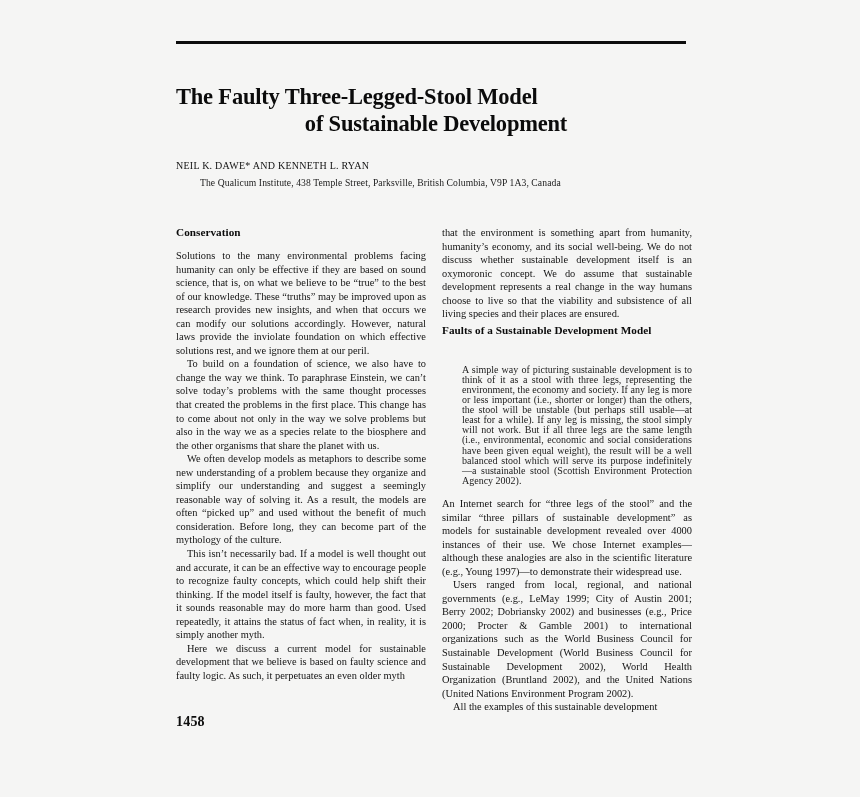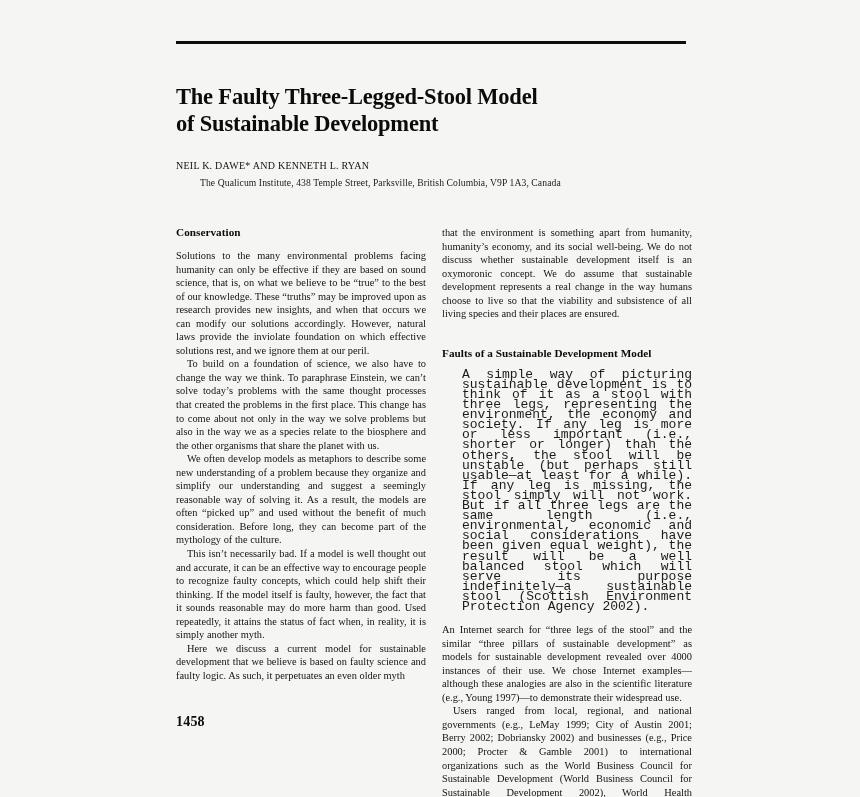--- a/index.html
+++ b/index.html
@@ -44,20 +44,21 @@
     font-family: "Liberation Serif", "DejaVu Serif", serif;
     font-weight: bold;
     font-size: 22.5px;
     line-height: 27px;
     letter-spacing: -0.2px;
     color: #0b0b0b;
     margin: 0;
   }
   .article-title .line2 {
     display: block;
+    text-align: center;
   }
 
   .authors {
     margin-top: 23px;
     font-size: 10px;
     letter-spacing: 0.25px;
     color: #121212;
     font-weight: normal;
   }
   .affiliation {
@@ -99,27 +100,26 @@
     text-align: justify;
     color: #131313;
     hyphens: manual;
   }
   p.body-text + p.body-text {
     text-indent: 11px;
   }
 
   
   .extract {
-    margin: 11px 0 11px 0;
+    margin: 29px 0 11px 0;
     padding-left: 20px;
-    font-size: 13px;
+    font-size: 10px;
     line-height: 10.1px;
     text-align: justify;
     color: #1b1b1b;
-    font-family: Liberation Mono, monospace;
   }
 
   .gap-before {
     margin-top: 12px;
   }
 
   
   .footnote {
     position: absolute;
     left: 176px;
@@ -186,24 +186,25 @@
       <div class="section-head">Conservation</div>
       <p class="body-text">Solutions to the many environmental problems facing humanity can only be effective if they are based on sound science, that is, on what we believe to be “true” to the best of our knowledge. These “truths” may be improved upon as research provides new insights, and when that occurs we can modify our solutions accordingly. However, natural laws provide the inviolate foundation on which effective solutions rest, and we ignore them at our peril.</p>
       <p class="body-text">To build on a foundation of science, we also have to change the way we think. To paraphrase Einstein, we can’t solve today’s problems with the same thought processes that created the problems in the first place. This change has to come about not only in the way we solve problems but also in the way we as a species relate to the biosphere and the other organisms that share the planet with us.</p>
       <p class="body-text">We often develop models as metaphors to describe some new understanding of a problem because they organize and simplify our understanding and suggest a seemingly reasonable way of solving it. As a result, the models are often “picked up” and used without the benefit of much consideration. Before long, they can become part of the mythology of the culture.</p>
       <p class="body-text">This isn’t necessarily bad. If a model is well thought out and accurate, it can be an effective way to encourage people to recognize faulty concepts, which could help shift their thinking. If the model itself is faulty, however, the fact that it sounds reasonable may do more harm than good. Used repeatedly, it attains the status of fact when, in reality, it is simply another myth.</p>
       <p class="body-text">Here we discuss a current model for sustainable development that we believe is based on faulty science and faulty logic. As such, it perpetuates an even older myth</p>
     </div>
 
     <div class="col col-right">
       <p class="body-text">that the environment is something apart from humanity, humanity’s economy, and its social well-being. We do not discuss whether sustainable development itself is an oxymoronic concept. We do assume that sustainable development represents a real change in the way humans choose to live so that the viability and subsistence of all living species and their places are ensured.</p>
-      <div class="section-head gap-before" style="margin-top:26px;">Faults of a Sustainable Development Model</div>
+      <div class="section-head gap-before" style="margin-top:3px;">Faults of a Sustainable Development Model</div>
       <blockquote class="extract">A simple way of picturing sustainable development is to think of it as a stool with three legs, representing the environment, the economy and society. If any leg is more or less important (i.e., shorter or longer) than the others, the stool will be unstable (but perhaps still usable—at least for a while). If any leg is missing, the stool simply will not work. But if all three legs are the same length (i.e., environmental, economic and social considerations have been given equal weight), the result will be a well balanced stool which will serve its purpose indefinitely—a sustainable stool (Scottish Environment Protection Agency 2002).</blockquote>
       <p class="body-text">An Internet search for “three legs of the stool” and the similar “three pillars of sustainable development” as models for sustainable development revealed over 4000 instances of their use. We chose Internet examples—although these analogies are also in the scientific literature (e.g., Young 1997)—to demonstrate their widespread use.</p>
       <p class="body-text">Users ranged from local, regional, and national governments (e.g., LeMay 1999; City of Austin 2001; Berry 2002; Dobriansky 2002) and businesses (e.g., Price 2000; Procter &amp; Gamble 2001) to international organizations such as the World Business Council for Sustainable Development (World Business Council for Sustainable Development 2002), World Health Organization (Bruntland 2002), and the United Nations (United Nations Environment Program 2002).</p>
+      <p class="body-text">All the examples of this sustainable development</p>
     </div>
 
   </div>
 
 
   <div class="folio">1458</div>
 
 
 </div>
 

